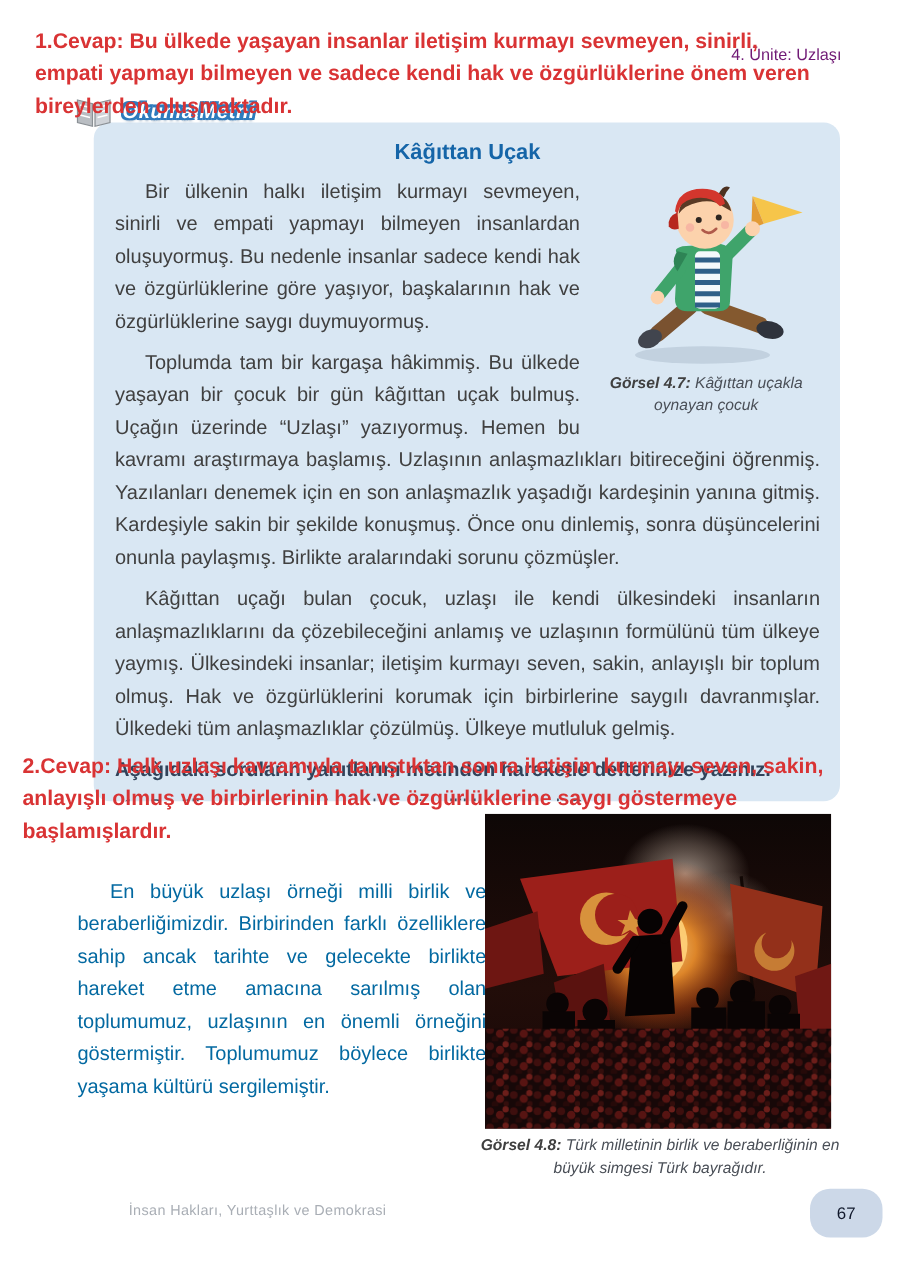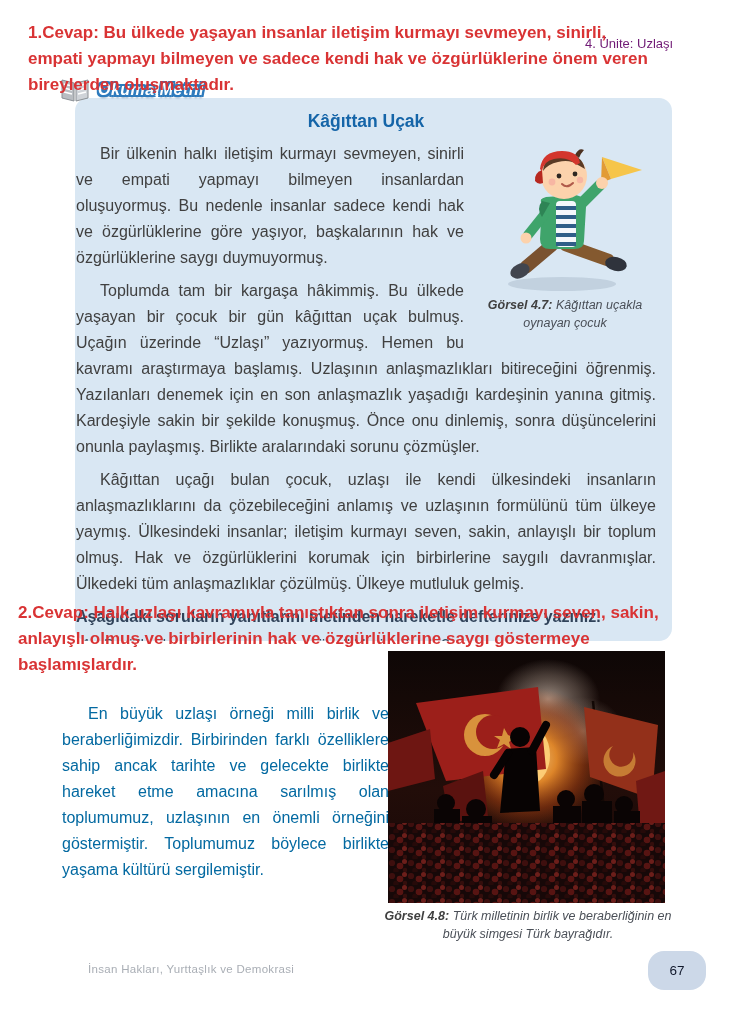--- a/index.html
+++ b/index.html
@@ -58,21 +58,21 @@
        0    3px 2px rgba(30,80,130,.5);
   }
 
   
   #reading-box {
     position: absolute;
     left: 75px; top: 98px;
     width: 597px; height: 543px;
     background: #d9e7f3;
     border-radius: 13px;
-    padding: 10px 16px 10px 1px;
+    padding: 10px 16px 10px 17px;
     z-index: 1;
     overflow: hidden;
   }
   #reading-title {
     text-align: center;
     color: #1565a8;
     font-size: 17.5px;
     font-weight: bold;
     margin: 3px 0 9px 0;
   }
@@ -132,21 +132,21 @@
     position: absolute;
     left: 378px; top: 908px;
     width: 300px;
     text-align: center;
     z-index: 3;
   }
 
   
   #footer-title {
     position: absolute;
-    left: 88px; top: 963px;
+    left: 103px; top: 963px;
     color: #a9aeb5;
     font-size: 11.5px;
     letter-spacing: 0.3px;
     z-index: 2;
   }
   #page-number-badge {
     position: absolute;
     left: 648px; top: 951px;
     width: 58px; height: 39px;
     background: #ccd8e8;

